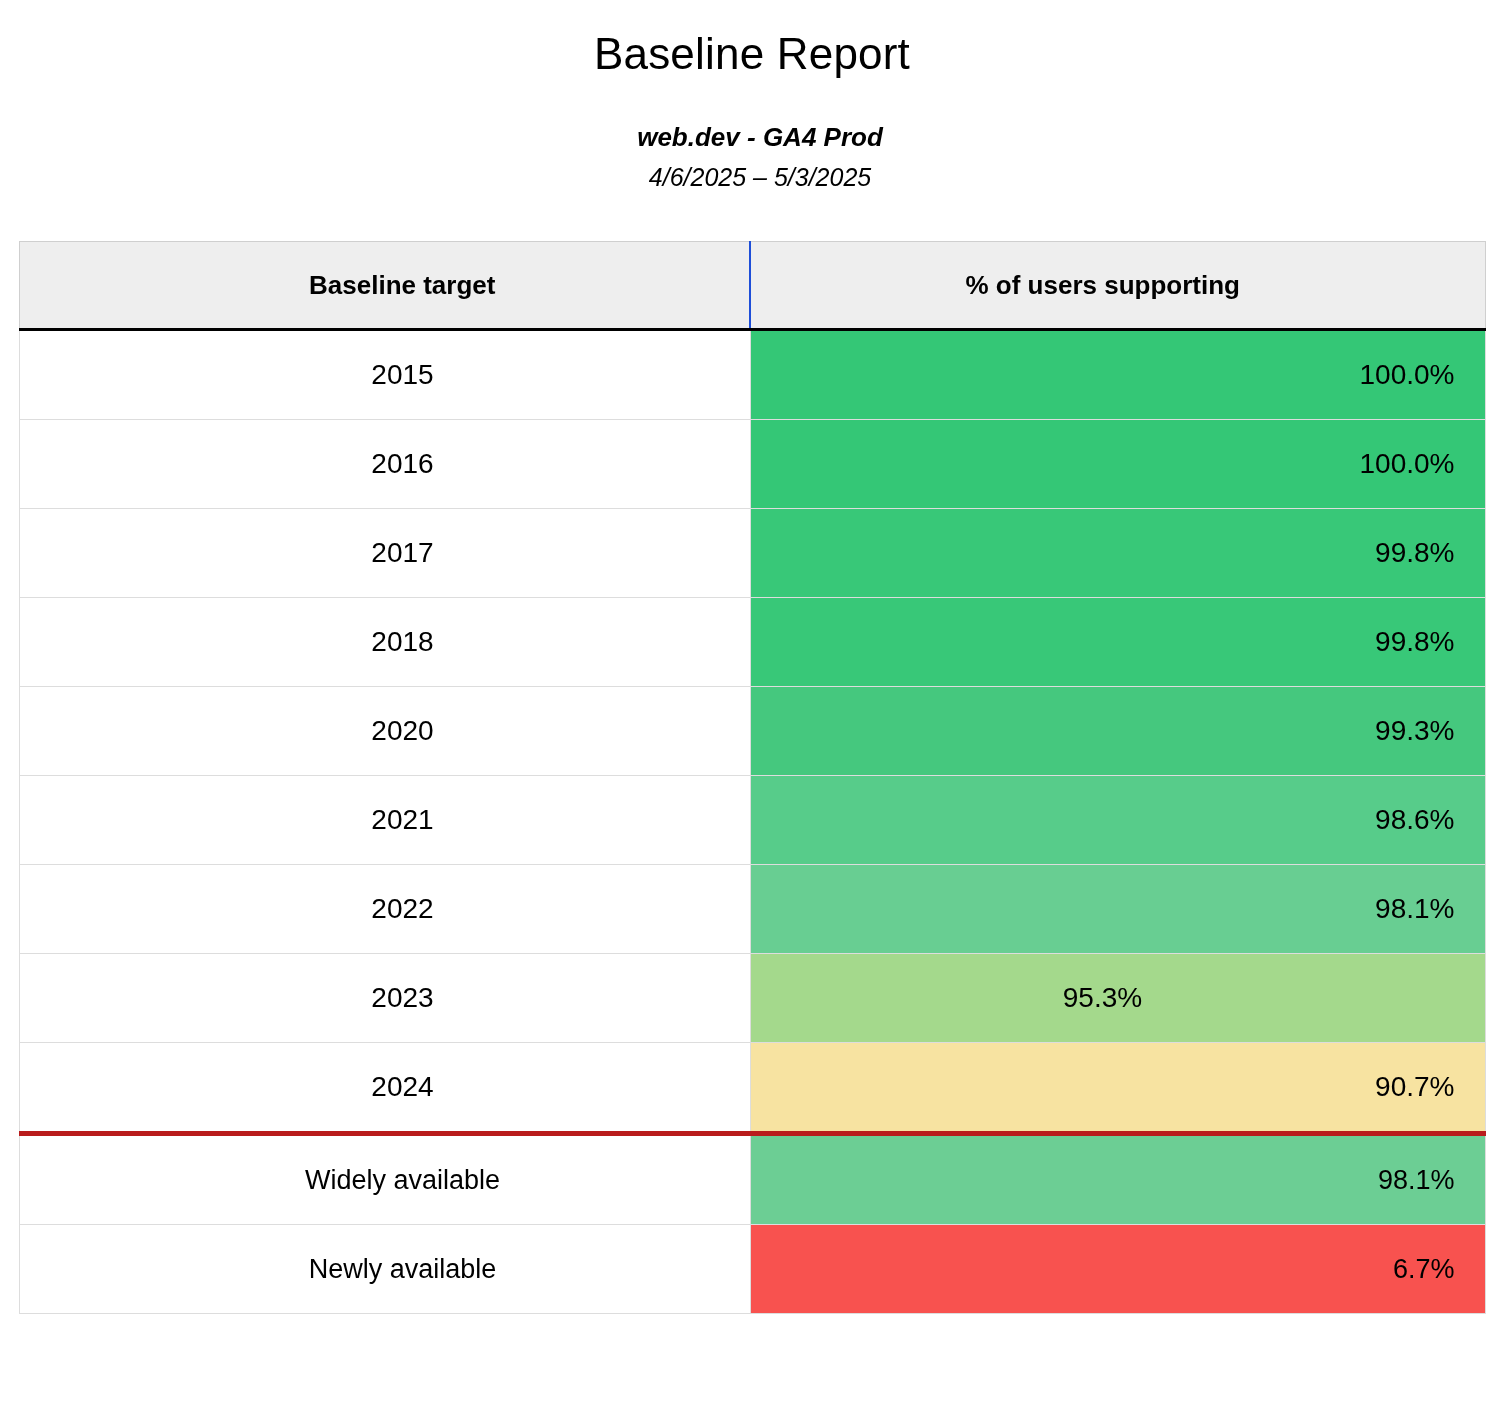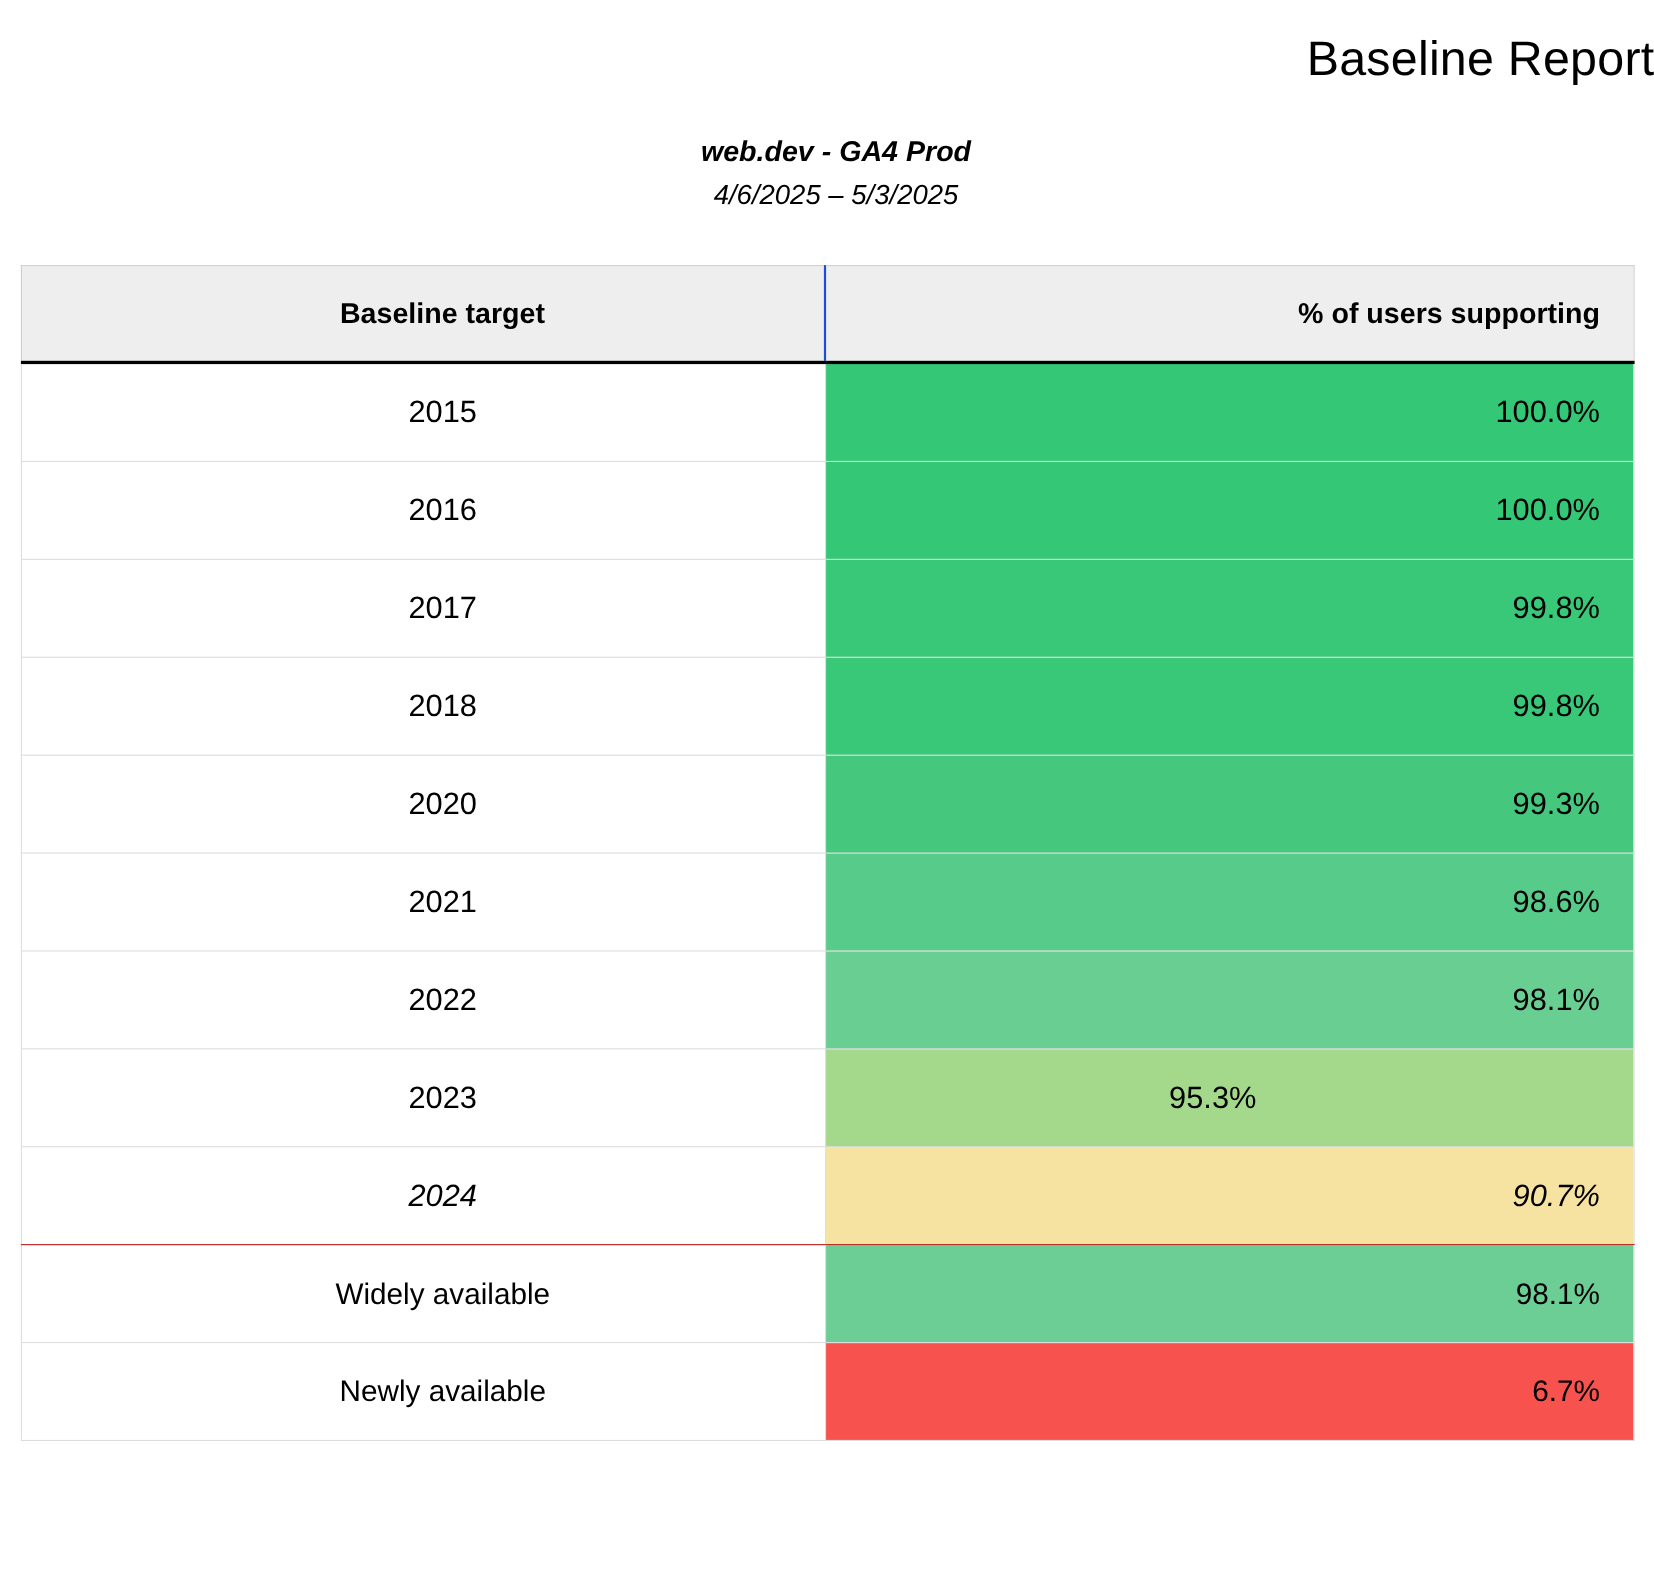--- a/index.html
+++ b/index.html
@@ -14,21 +14,21 @@
     color: #000000;
     overflow: hidden;
   }
   .page {
     width: 1504px;
     height: 1426px;
     position: relative;
     box-sizing: border-box;
   }
   .report-title {
-    text-align: right;
+    text-align: center;
     font-size: 44px;
     font-weight: 400;
     letter-spacing: 0.2px;
     margin: 16px 0 0 0;
     padding-top: 12px;
     line-height: 1.2;
   }
   .subtitle-block {
     text-align: center;
     margin-top: 40px;
@@ -69,21 +69,21 @@
     border-top: 1px solid #cfcfcf;
     border-bottom: 3px solid #000000;
   }
   th.head-label {
     text-align: center;
     padding-left: 36px !important;
     border-left: 1px solid #cfcfcf;
     border-right: 2px solid #1d4ed8;
   }
   th.head-value {
-    text-align: right;
+    text-align: center;
     padding-right: 30px !important;
     border-right: 1px solid #cfcfcf;
   }
   tbody td {
     height: 88px;
     font-size: 28px;
     vertical-align: middle;
     border-bottom: 1px solid #dddddd;
   }
   td.cell-label {
@@ -93,22 +93,21 @@
     border-right: 1px solid #dddddd;
     background: #ffffff;
   }
   td.cell-value {
     text-align: right;
     padding-right: 30px !important;
     border-right: 1px solid #dddddd;
     font-weight: 400;
   }
   tr.last-target td {
-    border-bottom: 1px solid #b91c1c;
-    font-style: italic;
+    border-bottom: 5px solid #b91c1c;
   }
   tbody tr:last-child td {
     border-bottom: 1px solid #dddddd;
   }
   tr.summary td.cell-label {
     font-size: 27px;
   }
   tr.summary td.cell-value {
     font-size: 27px;
   }

